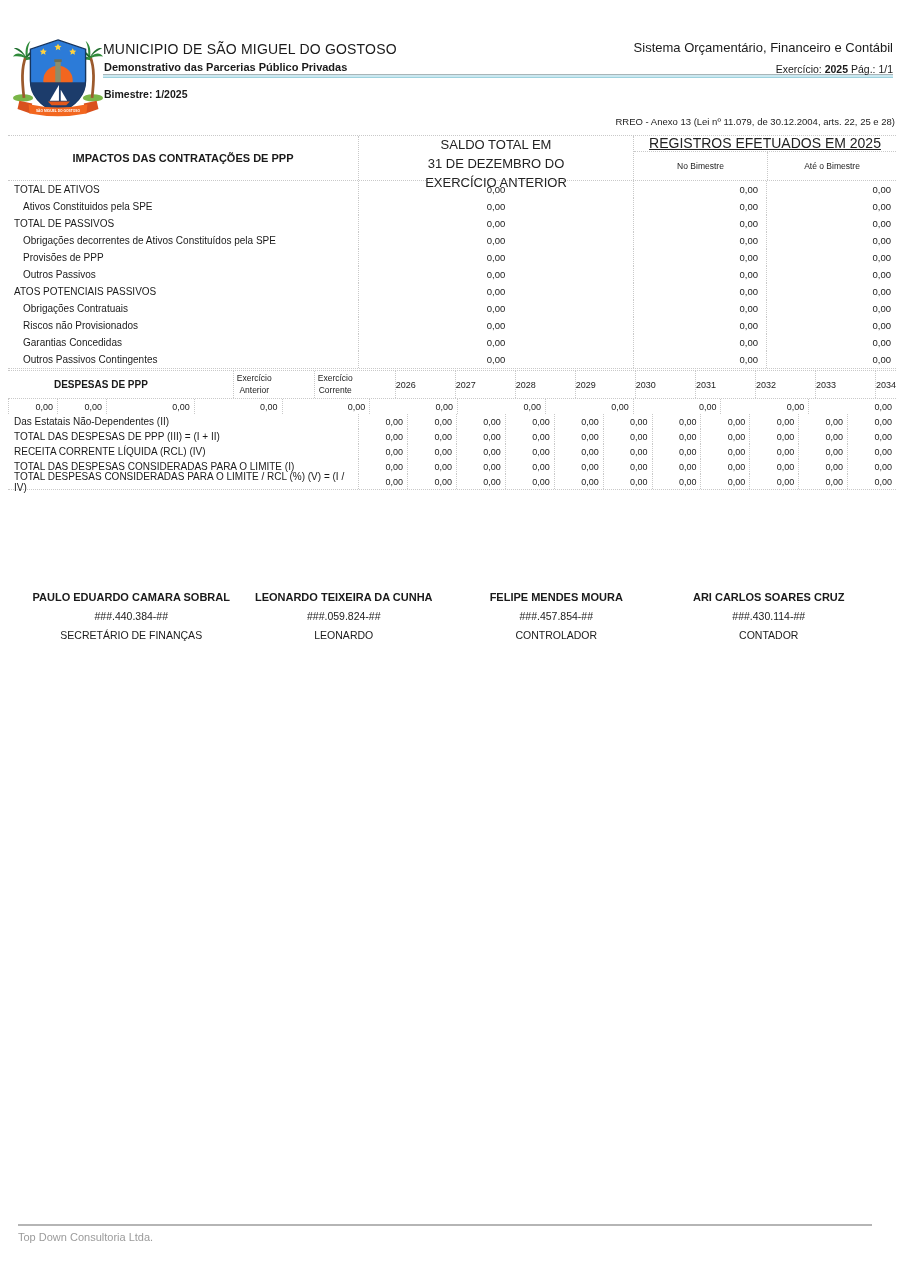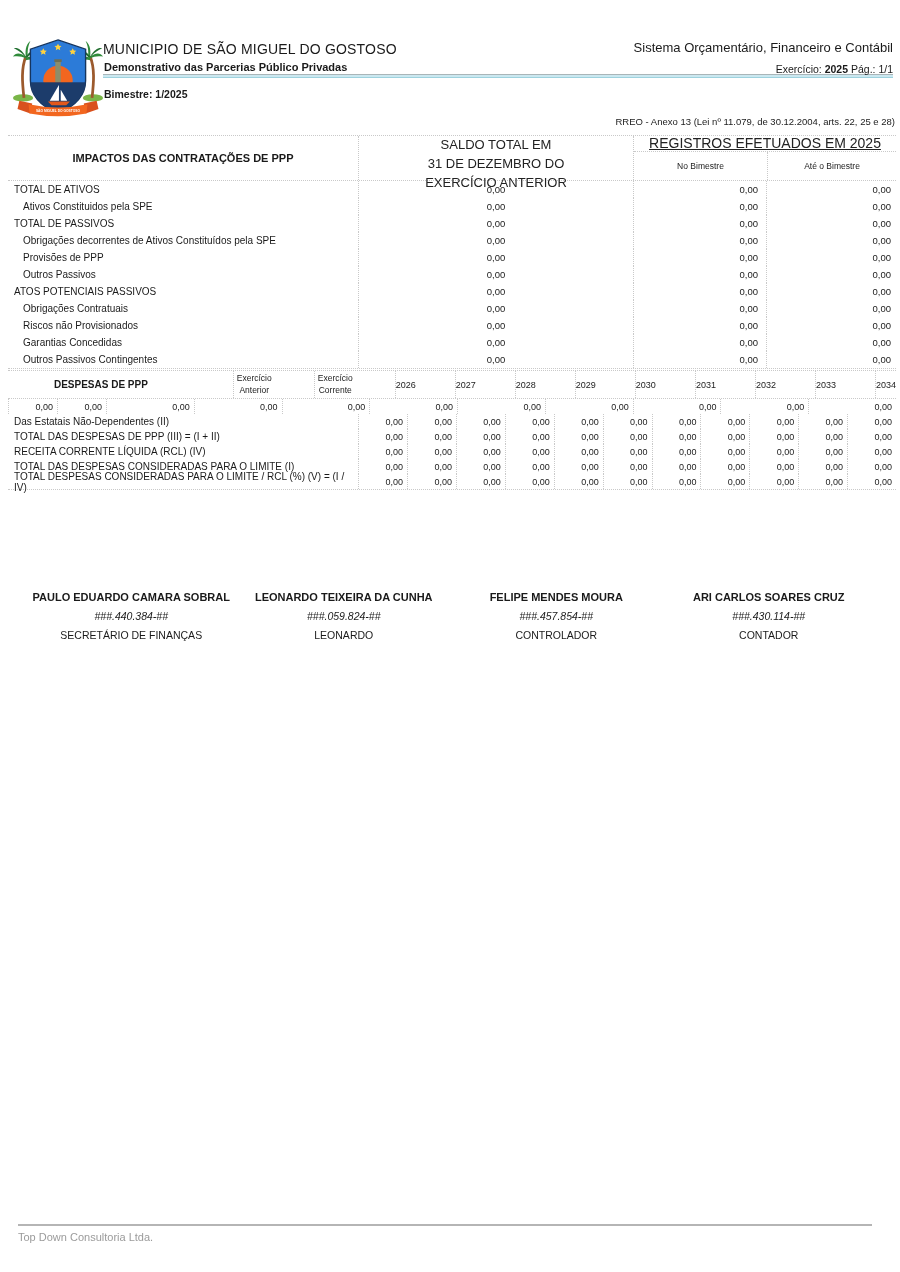--- a/index.html
+++ b/index.html
@@ -59,21 +59,21 @@
   .t2-row{display:flex;height:15px;}
   .t2-c1{width:350px;padding-left:6px;font-size:10px;display:flex;align-items:center;}
   .t2-v{width:49px;border-left:1px dotted #c9c9c9;display:flex;align-items:center;
         justify-content:flex-end;padding-right:4px;font-size:9px;}
   .t2-vy{flex:1;}
 
   
   .sigs{left:25px;top:591px;width:850px;display:flex;}
   .sig{flex:1;text-align:center;}
   .sig-name{font-size:11px;font-weight:bold;margin-bottom:7px;}
-  .sig-doc{font-size:10.5px;margin-bottom:7px;font-style:italic;}
+  .sig-doc{font-size:10.5px;margin-bottom:7px;}
   .sig-role{font-size:10.5px;}
 
   
   .footer-line{left:18px;top:1224px;width:854px;border-top:2px solid #b5b5b5;}
   .footer-text{left:18px;top:1231px;font-size:11px;color:#9b9b9b;}
 </style>
 </head>
 <body>
 
 <div class="page">

